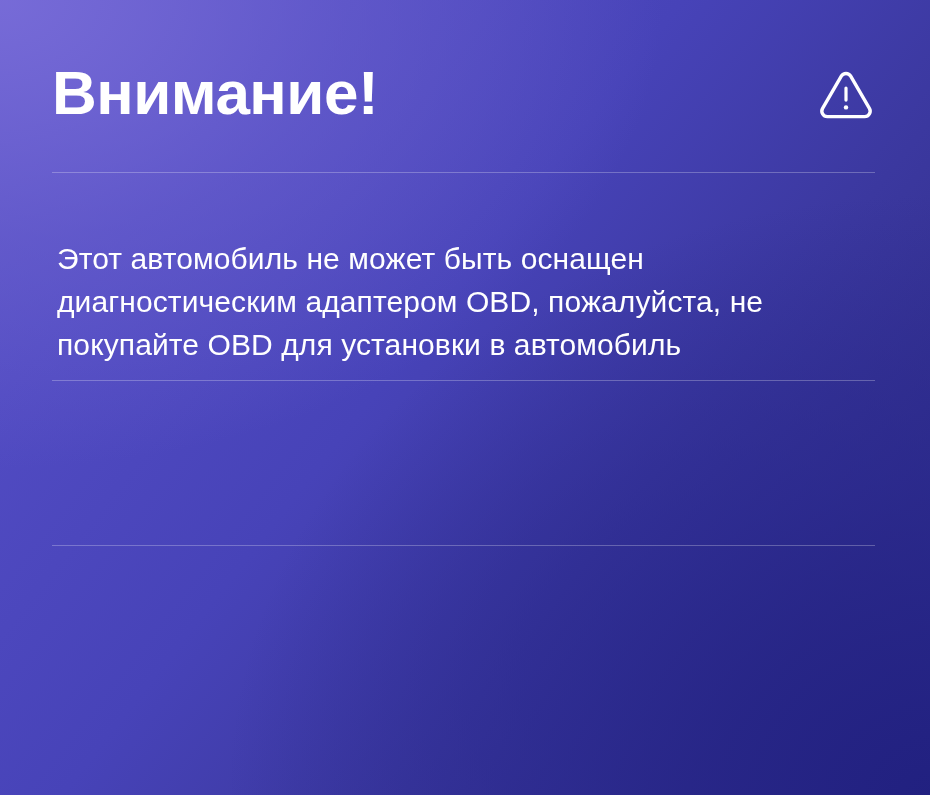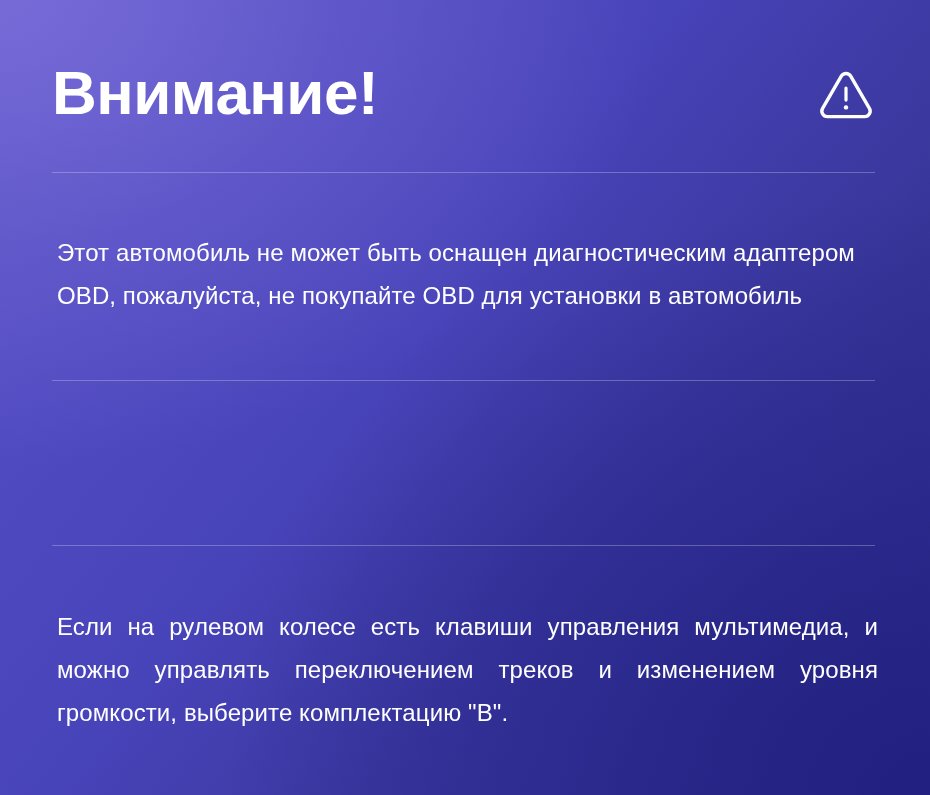--- a/index.html
+++ b/index.html
@@ -61,21 +61,21 @@
   }
   .divider-1 { top: 172px; }
   .divider-2 { top: 380px; }
   .divider-3 { top: 545px; }
 
   .para {
     position: absolute;
     left: 57px;
     width: 821px;
     color: #ffffff;
-    font-size: 24px;
+    font-size: 30px;
     line-height: 43px;
     font-weight: normal;
     letter-spacing: 0.1px;
   }
   .para-1 { top: 207px; }
   .para-2 { top: 421px; }
   .para-3 { top: 581px; text-align: justify; }
 </style>
 </head>
 <body>
@@ -95,15 +95,14 @@
 
   <div class="divider divider-1"></div>
 
   <p class="para para-1">Этот автомобиль не может быть оснащен диагностическим адаптером OBD, пожалуйста, не покупайте OBD для установки в автомобиль</p>
 
   <div class="divider divider-2"></div>
 
 
   <div class="divider divider-3"></div>
 
-  <p class="para para-3">Если на рулевом колесе есть клавиши управления мультимедиа, и можно управлять переключением треков и изменением уровня громкости, выберите комплектацию "В".</p>
 
 </div>
 
 </body></html>

